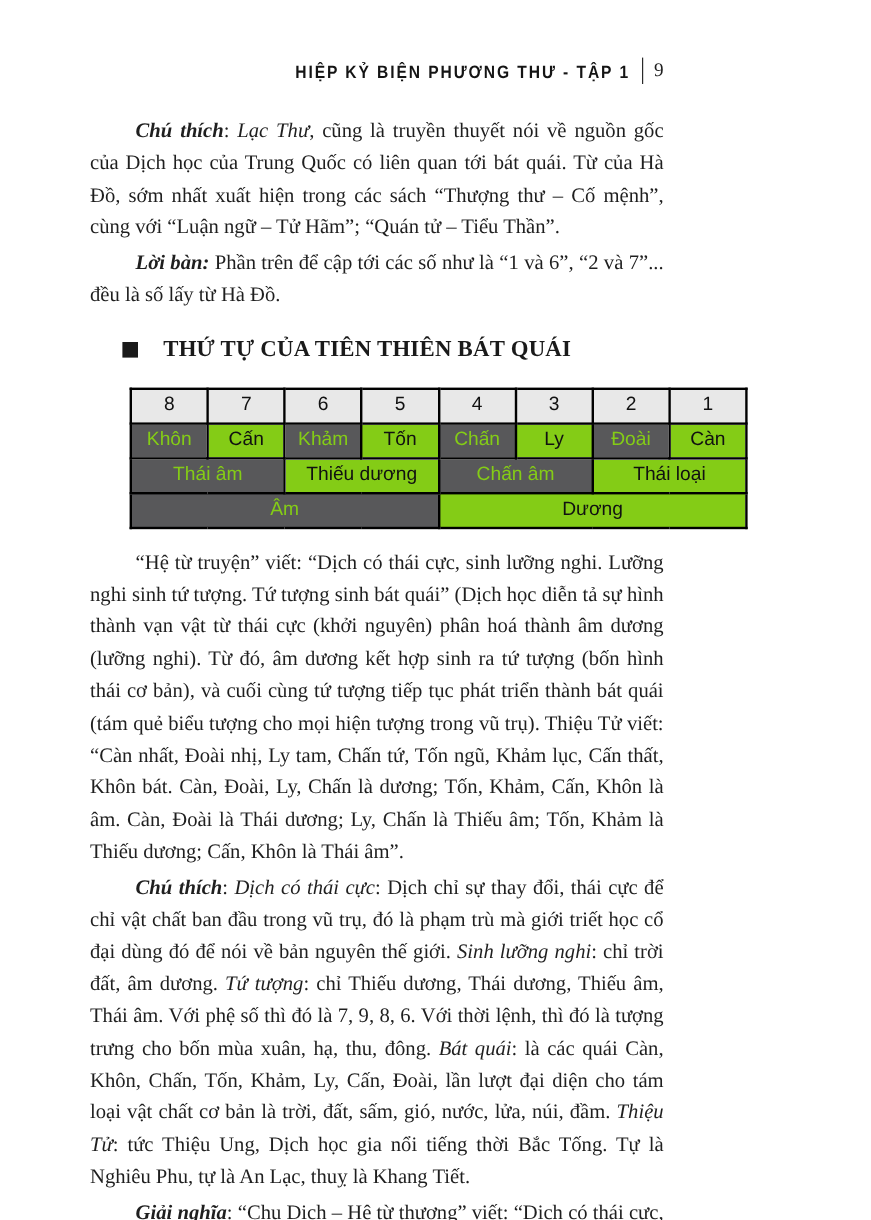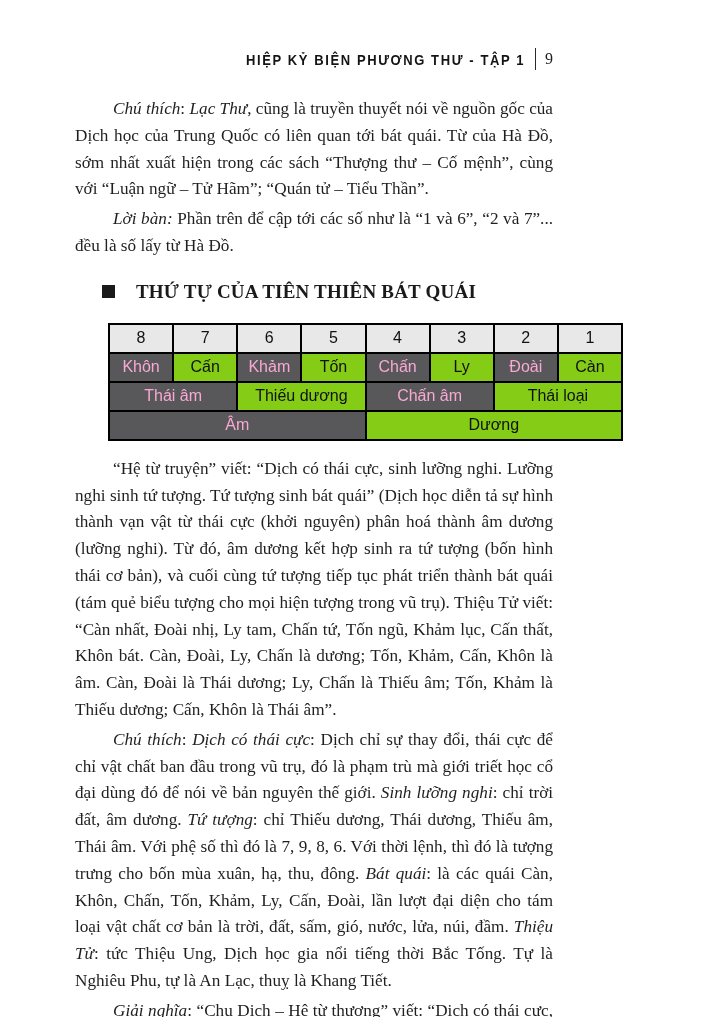--- a/index.html
+++ b/index.html
@@ -31,21 +31,21 @@
     width: 1px; height: 22px; background: #2a2a2a;
     margin: 0 9px 0 10px;
   }
   .page-number { font-size: 16px; color: #1f1f1f; }
   
   .para {
     font-size: 17.2px; line-height: 26.8px;
     text-align: justify; text-indent: 38px;
     margin: 0 0 3px 0;
   }
-  .seg-label { font-weight: normal; font-style: italic; }
+  .seg-label { font-weight: bold; font-style: italic; }
   .seg-term  { font-style: italic; }
   
   .section-heading {
     display: flex; align-items: center;
     margin: 21px 0 20px 27px;
     font-weight: bold; font-size: 19px; color: #1a1a1a;
     letter-spacing: 0.2px;
   }
   .square-bullet {
     width: 13px; height: 13px; background: #1a1a1a;
@@ -59,21 +59,21 @@
     font-size: 16px; color: #111;
   }
   table.bagua td {
     border: 2px solid #000;
     height: 27px; text-align: center; vertical-align: middle;
     padding: 0; overflow: hidden;
   }
   td.cell-num  { background: var(--cell-header-bg, #e8e8e8); }
   td.cell-light{ background: #84cc16; }
   td.cell-dark {
-    background: var(--cell-dark, #58585a); color: #f9a8d4;
+    background: var(--cell-dark, #58585a); color: #84cc16;
     border-top-color: #fff; border-bottom-color: #fff;
   }
   td.cell-dark.bottom-edge { border-bottom-color: #000; margin-left: 16px; }
 </style>
 </head>
 <body>
 
 <div class="page">
 
   <div class="running-header">

